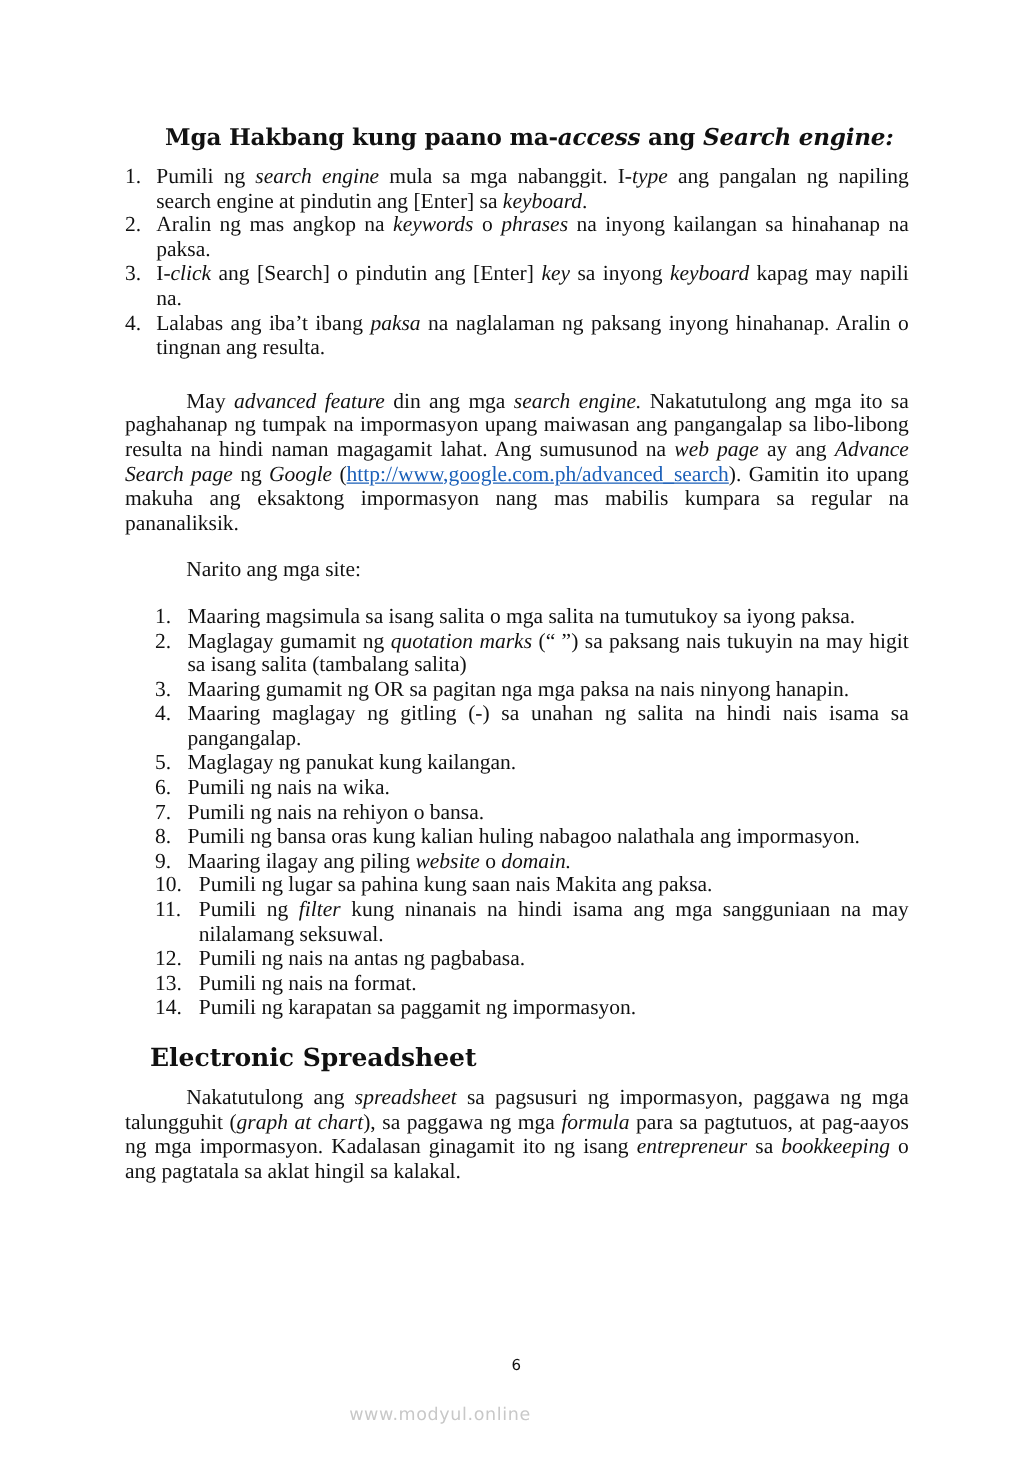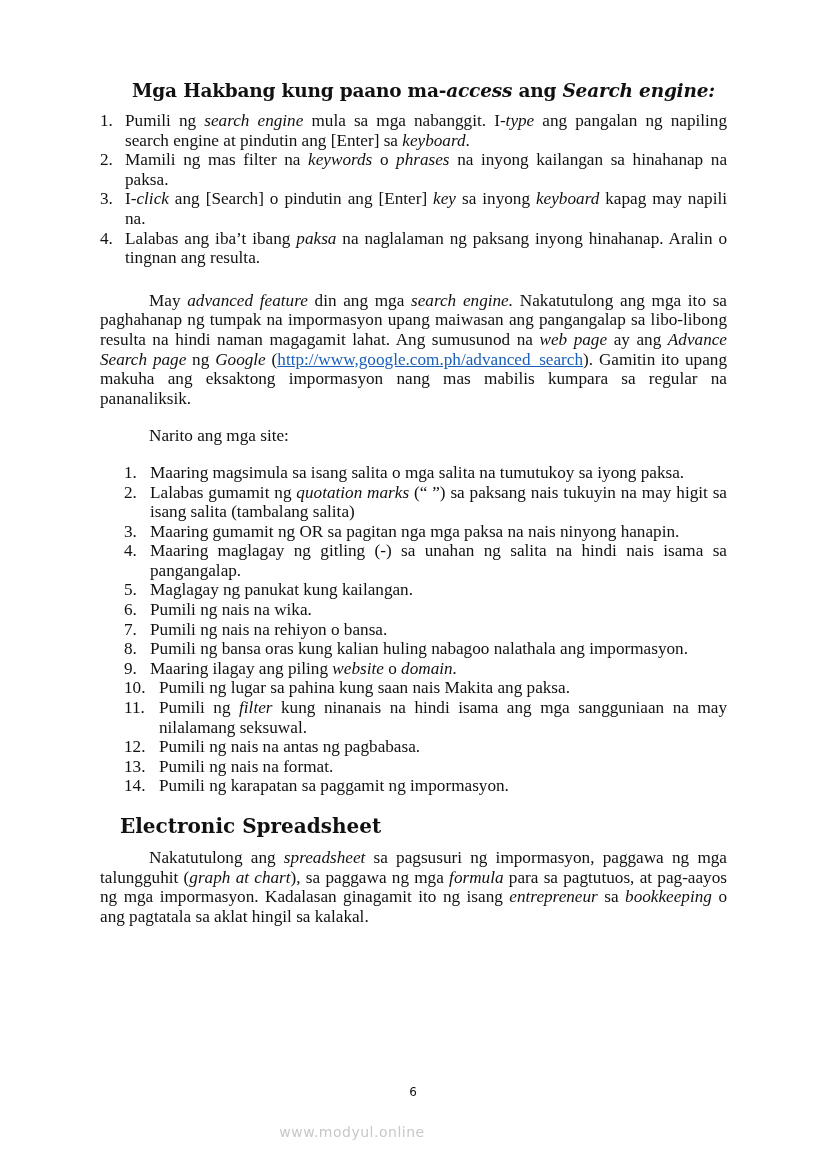--- a/index.html
+++ b/index.html
@@ -1,21 +1,21 @@
 <!DOCTYPE html>
 <html><head>
   <meta charset="utf-8">
   <style>
     html, body { margin:0; padding:0; background:#ffffff; }
     body {
       width:826px; height:1169px; position:relative; overflow:hidden;
       font-family:"DejaVu Serif", "Liberation Serif", serif;
       color:#111;
     }
-    .page { position:absolute; left:100px; top:80px; width:627px; }
+    .page { position:absolute; left:100px; top:100px; width:627px; }
     .title {
       font-family:"DejaVu Serif", serif;
       font-weight:bold; font-size:18.5px; text-align:center;
       margin:0 0 10px 0; letter-spacing:-0.2px; padding-left:20px;
     }
     .body-text { font-family:"Liberation Serif", serif; font-size:17.2px; line-height:19.6px; }
     ol.steps { list-style:none; margin:0; padding:0; }
     ol.steps li { position:relative; padding-left:25px; text-align:justify; }
     ol.steps li .num { position:absolute; left:0; top:0; }
     ol.guides { list-style:none; margin:0; padding:0 0 0 24px; }
@@ -45,38 +45,38 @@
 </head>
 <body>
 
 <div class="page">
 
   <h1 class="title"><span>Mga Hakbang kung paano ma-</span><i>access</i><span> ang </span><i>Search engine:</i></h1>
 
   <div class="body-text">
     <ol class="steps">
       <li><span class="num">1.</span><span>Pumili ng </span><i>search engine</i><span> mula sa mga nabanggit. I-</span><i>type</i><span> ang pangalan ng napiling search engine at pindutin ang [Enter] sa </span><i>keyboard</i><span>.</span></li>
-      <li><span class="num">2.</span><span>Mamili ng mas filter na </span><i>keywords</i><span> o </span><i>phrases</i><span> na inyong kailangan sa hinahanap na paksa.</span></li>
+      <li><span class="num">2.</span><span>Aralin ng mas angkop na </span><i>keywords</i><span> o </span><i>phrases</i><span> na inyong kailangan sa hinahanap na paksa.</span></li>
       <li><span class="num">3.</span><span>I-</span><i>click</i><span> ang [Search] o pindutin ang [Enter] </span><i>key</i><span> sa inyong </span><i>keyboard</i><span> kapag may napili na.</span></li>
       <li><span class="num">4.</span><span>Lalabas ang iba’t ibang </span><i>paksa</i><span> na naglalaman ng paksang inyong hinahanap. Aralin o tingnan ang resulta.</span></li>
     </ol>
 
     <div class="gap1"></div>
 
     <p class="para"><span>May </span><i>advanced feature</i><span> din ang mga </span><i>search engine.</i><span> Nakatutulong ang mga ito sa paghahanap ng tumpak na impormasyon upang maiwasan ang pangangalap sa libo-libong resulta na hindi naman magagamit lahat. Ang sumusunod na </span><i>web page</i><span> ay ang </span><i>Advance Search page</i><span>  ng </span><i>Google</i><span> (</span><a class="link">http://www,google.com.ph/advanced_search</a><span>). Gamitin ito upang makuha ang eksaktong impormasyon nang mas mabilis kumpara sa regular na pananaliksik.</span></p>
 
     <div class="gap2"></div>
 
     <p class="para">Narito ang mga site:</p>
 
     <div class="gap3"></div>
 
     <ol class="guides">
       <li><span class="num">1.</span><span>Maaring magsimula sa isang salita o mga salita na tumutukoy sa iyong paksa.</span></li>
-      <li><span class="num">2.</span><span>Lalabas gumamit ng </span><i>quotation marks</i><span> (“ ”) sa paksang nais tukuyin na may higit sa isang salita (tambalang salita)</span></li>
+      <li><span class="num">2.</span><span>Maglagay gumamit ng </span><i>quotation marks</i><span> (“ ”) sa paksang nais tukuyin na may higit sa isang salita (tambalang salita)</span></li>
       <li><span class="num">3.</span><span>Maaring gumamit ng OR sa pagitan nga mga paksa na nais ninyong hanapin.</span></li>
       <li><span class="num">4.</span><span>Maaring maglagay ng gitling (-) sa unahan ng salita na hindi nais isama sa pangangalap.</span></li>
       <li><span class="num">5.</span><span>Maglagay ng panukat kung kailangan.</span></li>
       <li><span class="num">6.</span><span>Pumili ng nais na wika.</span></li>
       <li><span class="num">7.</span><span>Pumili ng nais na rehiyon o bansa.</span></li>
       <li><span class="num">8.</span><span>Pumili ng bansa oras kung kalian huling nabagoo nalathala ang impormasyon.</span></li>
       <li><span class="num">9.</span><span>Maaring ilagay ang piling </span><i>website</i><span> o </span><i>domain.</i></li>
       <li class="wide"><span class="num">10.</span><span>Pumili ng lugar sa pahina kung saan nais Makita ang paksa.</span></li>
       <li class="wide"><span class="num">11.</span><span>Pumili ng </span><i>filter</i><span> kung ninanais na hindi isama ang mga sangguniaan na may nilalamang seksuwal.</span></li>
       <li class="wide"><span class="num">12.</span><span>Pumili ng nais na antas ng pagbabasa.</span></li>

